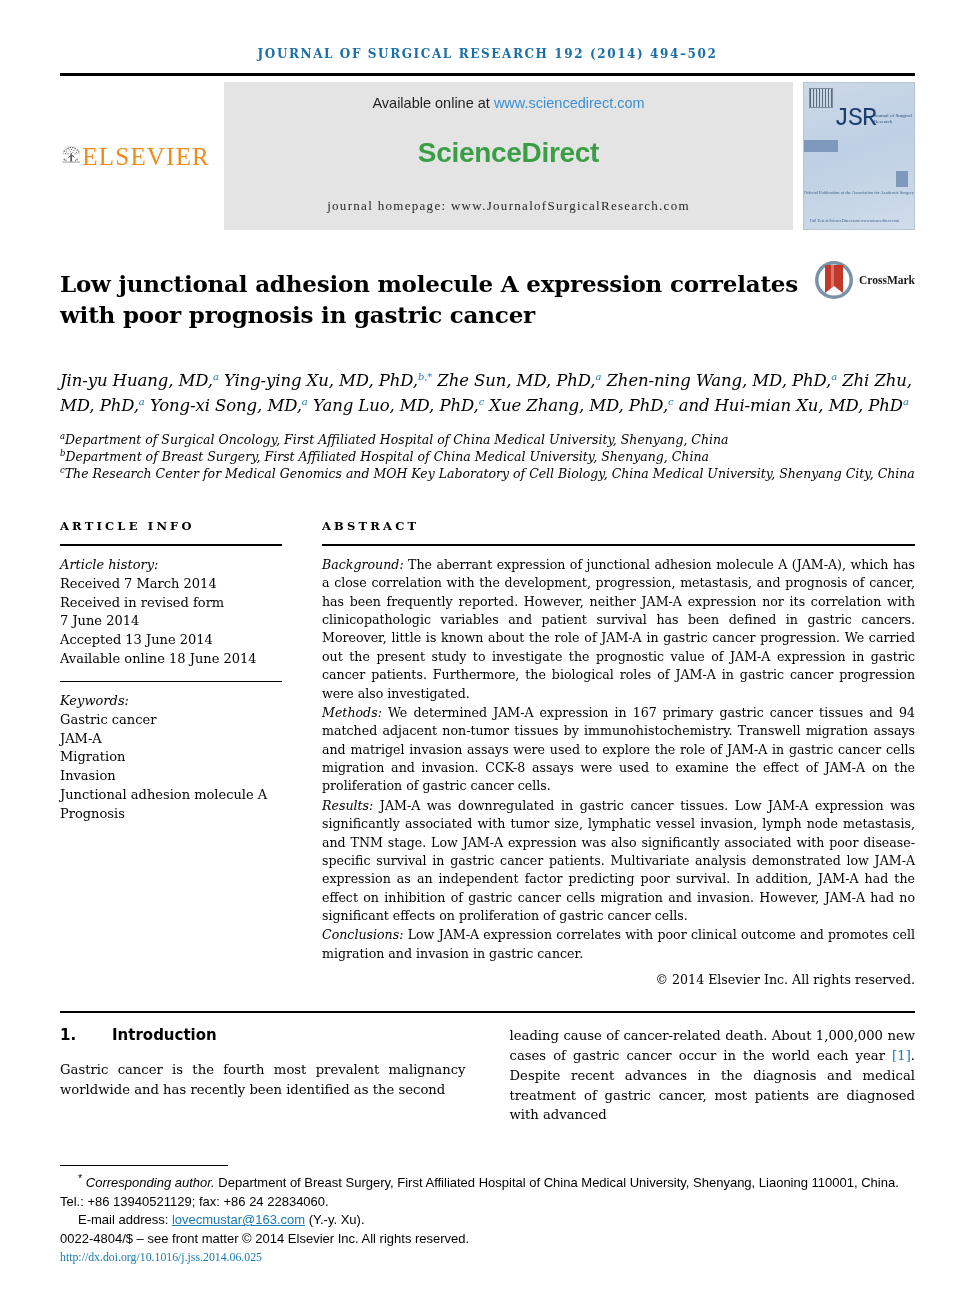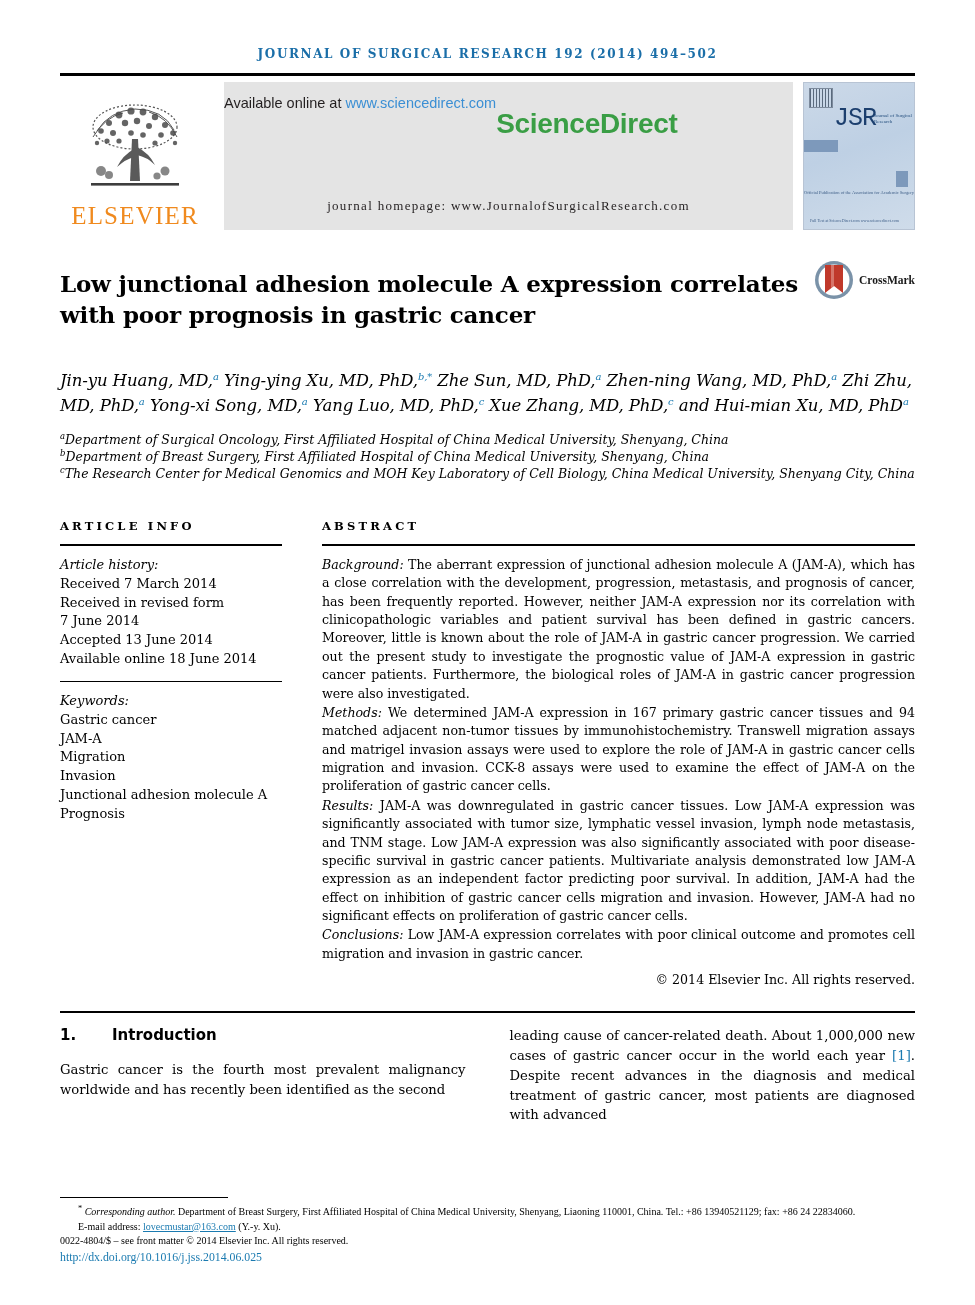--- a/index.html
+++ b/index.html
@@ -23,32 +23,32 @@
     letter-spacing: 1.6px;
     font-weight: bold;
     padding-top: 47px;
     text-transform: uppercase;
   }
   .rule-thick { border-top: 3px solid #000; margin-top: 12px; }
 
   
   .masthead { display: flex; align-items: stretch; height: 148px; margin-top: 6px; }
   .elsevier-block {
-    width: 150px; flex: none; display: flex; flex-direction: column;
+    width: 150px; flex: none; display: flex; flex-direction: row;
     align-items: center; justify-content: flex-end; padding-bottom: 2px;
   }
   .tree { width: 112px; height: 104px; }
   .elsevier-word {
     font-family: "Liberation Serif", serif;
     font-size: 25px; color: #f08a1e; letter-spacing: 1.2px; line-height: 1;
     margin-top: 2px;
   }
   .sd-banner {
     flex: 1; background: #e4e4e4; margin: 0 10px 0 14px;
-    display: flex; flex-direction: row; position: relative;
+    display: flex; flex-direction: column; align-items: center; position: relative;
   }
   .sd-avail {
     font-family: "Liberation Sans", sans-serif; font-size: 14.5px;
     color: #231f20; margin-top: 13px;
   }
   .sd-avail a { color: #3b8fd4; text-decoration: none; }
   .sd-logo {
     font-family: "Liberation Sans", sans-serif; font-weight: bold;
     font-size: 28px; color: #3a9e45; margin-top: 26px; letter-spacing: -0.3px;
   }
@@ -146,21 +146,21 @@
     font-weight: bold; font-size: 15px; }
   .sec-num { width: 52px; flex: none; }
   .body-p { font-family: "DejaVu Serif", serif; font-size: 13.2px;
     line-height: 1.5; text-align: justify; margin: 16px 0 0 0; }
   .body-p.first { margin-top: 0; }
   .ref { color: #1a7ab0; }
 
   
   .footer { position: absolute; left: 60px; right: 60px; bottom: 40px; }
   .foot-rule { border-top: 1px solid #000; width: 168px; margin-bottom: 5px; }
-  .foot-line { font-family: Liberation Serif, serif; font-size: 10px;
+  .foot-line { font-family: Liberation Sans, sans-serif; font-size: 13px;
     line-height: 1.42; }
   .foot-indent { text-indent: 18px; }
   .link { color: #1a7ab0; }
   .doi { color: #1a7ab0; font-size: 11.8px; margin-top: 2px; }
 </style>
 </head>
 <body>
 
 <div class="page">
 

